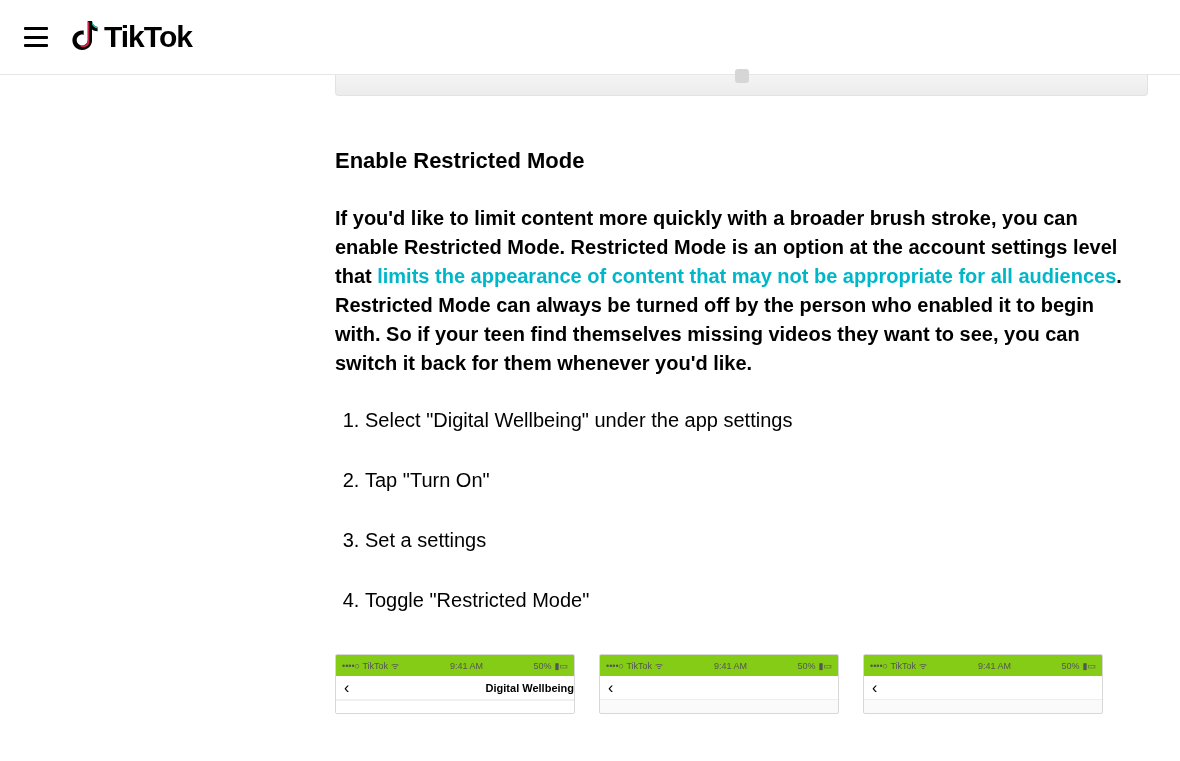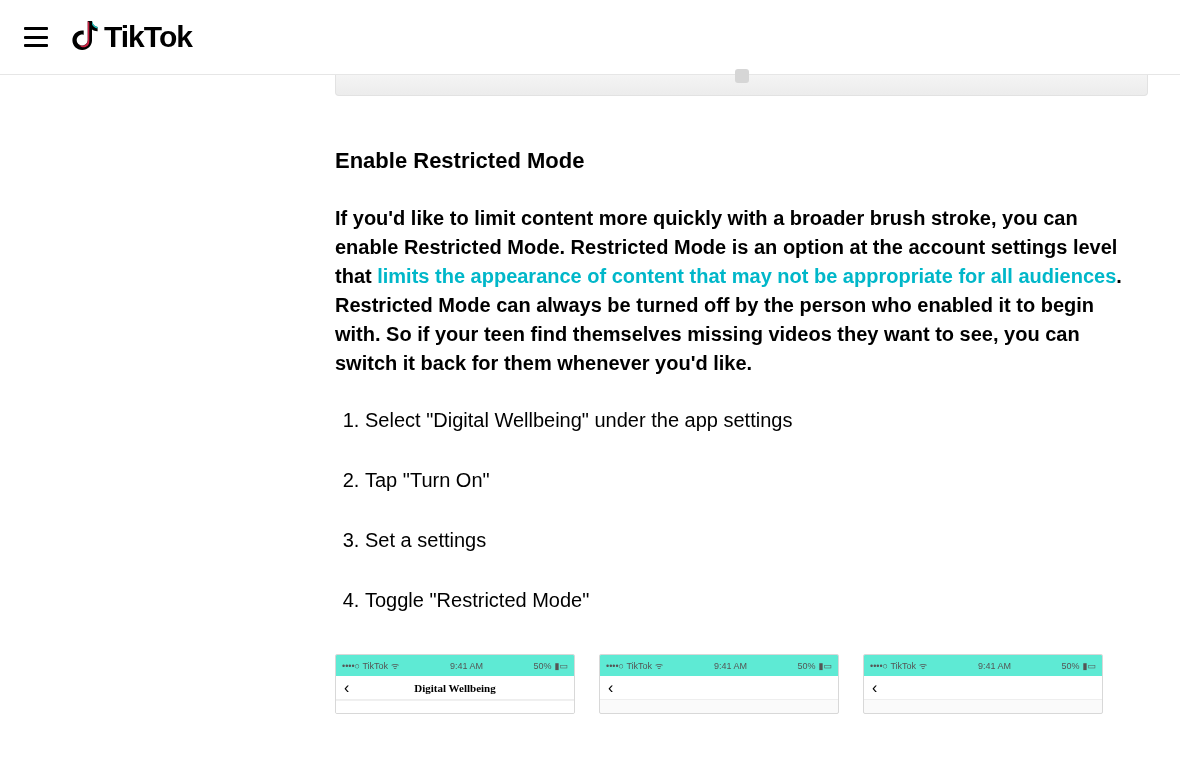--- a/index.html
+++ b/index.html
@@ -109,44 +109,43 @@
     font-size: 10px;
     overflow: hidden;
   }
   .statusbar {
     display: flex;
     justify-content: space-between;
     align-items: center;
     padding: 4px 6px;
     font-size: 9px;
     color: #555;
-    background: #5eead4;
+    background: #84cc16;
   }
   .statusbar .left, .statusbar .right { display: flex; align-items: center; gap: 3px; }
   .phone-nav {
     display: flex;
     align-items: center;
     padding: 6px 8px;
     background: #fff;
     position: relative;
     height: 24px;
     border-bottom: 1px solid #eee;
   }
   .phone-nav .back {
     font-size: 16px;
     font-weight: 300;
   }
   .phone-nav .ptitle {
     position: absolute;
     left: 0; right: 0;
-    text-align: center;
+    text-align: right;
     font-size: 11px;
     font-weight: 700;
     pointer-events: none;
-    font-family: Liberation Serif, serif;
   }
   .phone-row-item {
     display: flex;
     justify-content: space-between;
     align-items: center;
     padding: 6px 10px;
     font-size: 9px;
     color: #333;
     background: #fff;
     border-top: 1px solid #f0f0f0;

